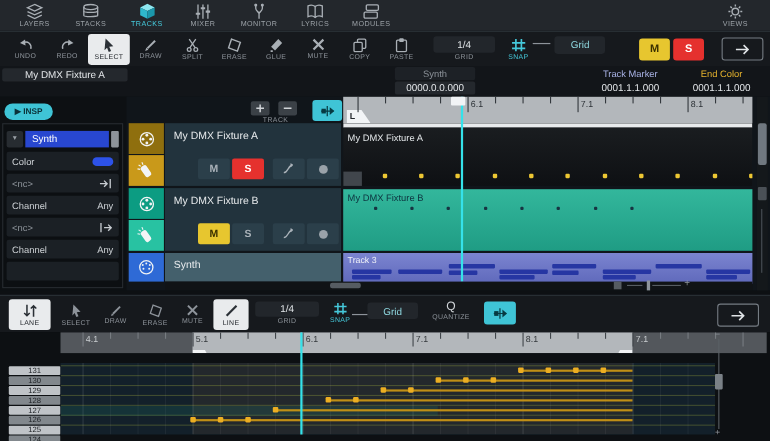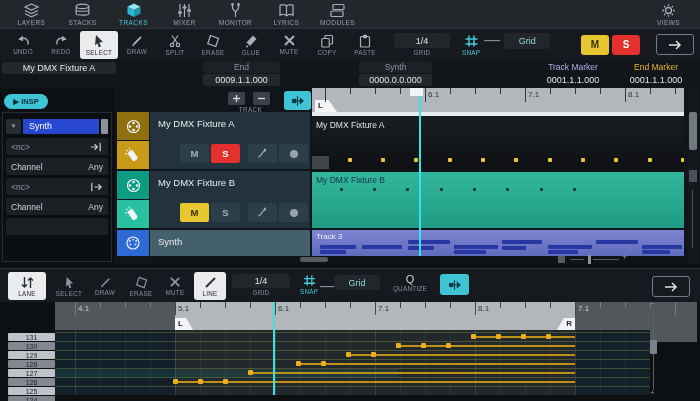--- a/index.html
+++ b/index.html
@@ -41,21 +41,21 @@
   .trow-title{font-size:9.5px;color:#e8ebed;}
   .tbtn{position:absolute;height:19px;width:29px;border-radius:2px;background:#2b3f4a;display:flex;align-items:center;justify-content:center;font-size:9.5px;font-weight:bold;color:#aab2b9;}
   
   .ruler-top{position:absolute;left:312px;top:0;width:372px;height:24px;background:#b3b7bb;overflow:hidden;}
   .clip{position:absolute;left:312px;width:372px;overflow:hidden;}
   .flag{position:absolute;background:#f2f4f6;color:#23272b;font-size:8px;font-weight:bold;line-height:12px;}
   
   .btoolbar{position:absolute;left:0;top:268px;width:700px;height:34px;background:#16191d;border-top:1px solid #2a3137;box-sizing:border-box;}
   
   .beditor{position:absolute;left:0;top:302px;width:700px;height:99px;background:#0d1013;overflow:hidden;}
-  .ruler-bot{position:absolute;left:55px;top:0;width:642px;height:40px;background:#53575c;overflow:hidden;}
+  .ruler-bot{position:absolute;left:55px;top:0;width:642px;height:19px;background:#53575c;overflow:hidden;}
 </style>
 </head>
 <body>
 
 <div class="screen">
 
   <div class="topnav">
     <div class="navitem">
       <span>
           <svg width="17" height="15" viewBox="0 0 17 15">
@@ -272,50 +272,50 @@
             <path d="M2,6 H13 M9,2 L13,6 L9,10" stroke="#dfe3e6" fill="none" stroke-width="1.5"></path>
           </svg>
         </span>
     </div>
   </div>
 
   <div class="infobar">
     <div class="field" style="left:2px;width:114px;">
       <div class="fvalue">My DMX Fixture A</div>
     </div>
-    <div class="field" style="left:203px;width:77px;">
-      <div class="flabel">End</div>
-      <div class="fvalue">0009.1.1.000</div>
-    </div>
     <div class="field" style="left:359px;width:73px;">
       <div class="flabel">Synth</div>
       <div class="fvalue">0000.0.0.000</div>
     </div>
     <div class="field" style="left:534px;width:78px;">
       <div class="flabel" style="background:transparent;color:#a9b3e6;">Track Marker</div>
       <div class="fvalue" style="background:transparent;">0001.1.1.000</div>
     </div>
     <div class="field" style="left:616px;width:80px;">
-      <div class="flabel" style="background:transparent;color:#e7b42d;">End Marker</div>
+      <div class="flabel" style="background:transparent;color:#e7b42d;">End Color</div>
       <div class="fvalue" style="background:transparent;">0001.1.1.000</div>
     </div>
   </div>
 
   <div class="main">
 
     <div class="abs" style="left:0;top:0;width:115px;height:176px;background:#0d1013;">
       <div class="insp-pill">
           <span>▶</span>
           <span>INSP</span>
         </div>
       <div class="insp-panel">
         <div style="display:flex;align-items:center;margin:4px 3px 0 3px;height:18px;">
           <div style="width:15px;height:15px;background:#272c31;border-radius:2px;color:#9aa0a6;font-size:6px;display:flex;align-items:center;justify-content:center;">▼</div>
           <div style="flex:1;height:15px;background:#2847d0;margin-left:2px;color:#fff;font-size:9px;display:flex;align-items:center;padding-left:6px;">Synth</div>
           <div style="width:7px;height:15px;background:#8d939a;margin-left:2px;border-radius:1px;"></div>
+        </div>
+        <div class="irow">
+          <span>Color</span>
+          <span class="right" style="width:19px;height:8px;border-radius:4px;background:#2d52e8;"></span>
         </div>
         <div class="irow">
           <span style="color:#8d939a;">&lt;nc&gt;</span>
           <span class="right">
               <svg width="14" height="14" viewBox="0 0 15 15">
                 <g stroke="#c6cbd0" fill="none" stroke-width="1.3">
                   <path d="M2,7.5 H9 M6,4.5 L9,7.5 L6,10.5 M12,3 V12"></path>
                 </g>
               </svg>
             </span>

